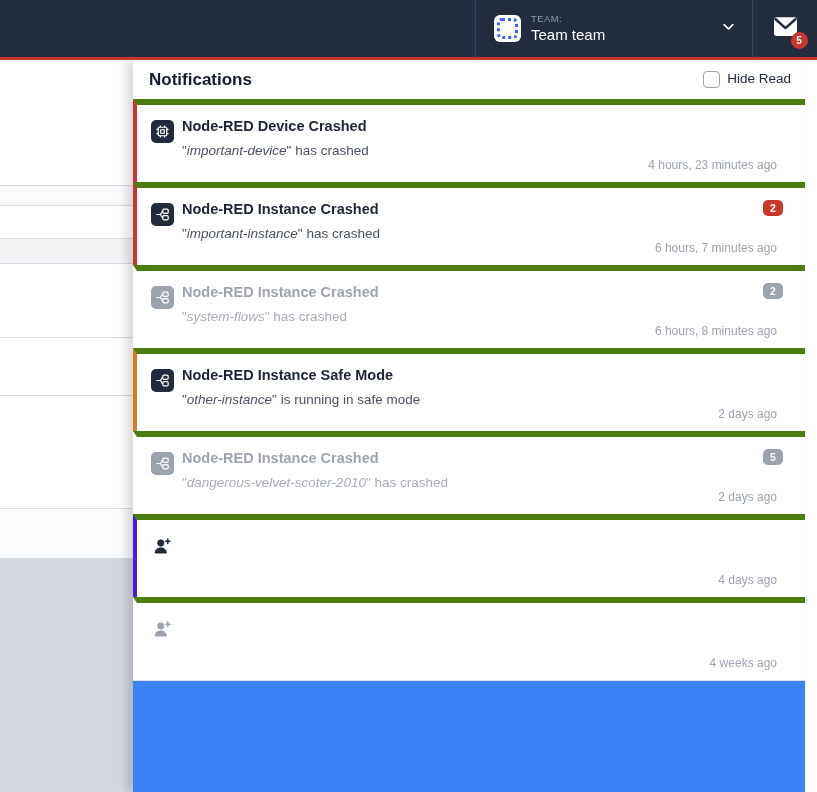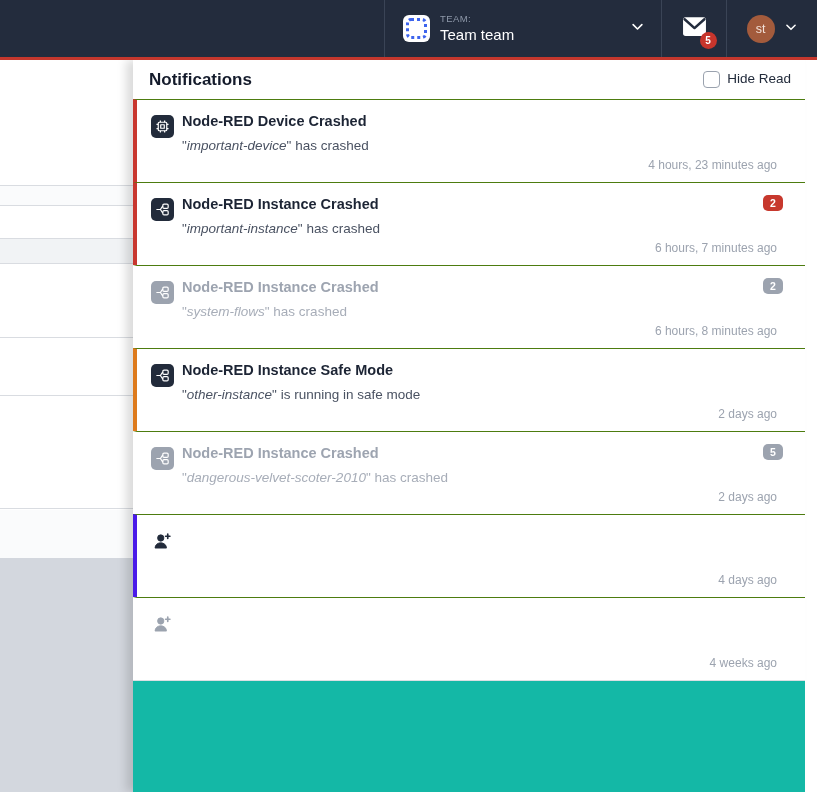--- a/index.html
+++ b/index.html
@@ -28,31 +28,31 @@
             font-size:12.5px; display:flex; align-items:center; justify-content:center; }
 
   .red-line { position:absolute; top:57px; left:0; width:817px; height:3px; background:#C4372D; z-index:45; }
 
   
   .bg-page { position:absolute; top:60px; left:0; width:817px; bottom:0; background:#fff; z-index:0; }
   .bg-line { position:absolute; left:0; width:140px; height:1px; background:#D9DCE1; }
   .bg-band { position:absolute; left:0; width:140px; }
 
   
-  .panel { position:absolute; left:133px; top:60px; width:672px; bottom:0; background:#14b8a6;
+  .panel { position:absolute; left:133px; top:60px; width:672px; bottom:0; background:#3b82f6;
            box-shadow:-7px 0 9px rgba(0,0,0,0.14); z-index:10; }
   .panel-header { height:39px; background:#fff; display:flex; align-items:center;
                   justify-content:space-between; padding:0 14px 0 16px; }
   .panel-title { font-size:17px; font-weight:bold; color:#141B2B; }
   .hide-read { display:flex; align-items:flex-start; gap:7px; cursor:pointer; }
   .checkbox { width:17px; height:17px; border:1px solid #9AA2AE; border-radius:4px; background:#fff; }
   .hide-read-label { font-size:13.5px; color:#222B3B; }
 
   .notif-list { background:#fff; border-bottom:1px solid #DCDFE3; }
-  .notif-item { position:relative; height:83px; border-top:1px solid #4d7c0f;
+  .notif-item { position:relative; height:83px; border-top:6px solid #4d7c0f;
                 border-left:4px solid transparent; padding:12px 22px 0 14px;
                 display:flex; background:#fff; cursor:pointer; }
   .notif-icon-col { width:23px; flex:none; padding-top:3px; }
   .icon-box { width:23px; height:23px; border-radius:5px; background:#222B3B;
               display:flex; align-items:center; justify-content:center; }
   .glyph-only { width:23px; height:23px; display:flex; align-items:center; justify-content:center; }
   .glyph-only svg { fill:#222B3B; }
   .notif-body { flex:1; padding-left:8px; min-width:0; }
   .notif-title { font-size:14.5px; font-weight:bold; color:#1C2434; line-height:1.3; }
   .notif-msg { margin-top:6px; font-size:13.5px; color:#4A5262; line-height:1.3;
@@ -102,28 +102,20 @@
   </div>
   <div class="nav-section mail-section">
     <div class="mail-wrap">
       <svg width="25" height="21" viewBox="0 0 24 20">
           <rect x="1" y="1" width="22" height="18" rx="2.5" fill="#ffffff"></rect>
           <polyline points="2.5,3 12,11.5 21.5,3" fill="none" stroke="#232C3D" stroke-width="2.4" stroke-linecap="round" stroke-linejoin="round"></polyline>
         </svg>
       <div class="mail-badge">5</div>
     </div>
   </div>
-  <div class="nav-section user-section">
-    <div class="avatar">st</div>
-    <span>
-      <svg width="14" height="14" viewBox="0 0 24 24" fill="none" stroke="#fff" stroke-width="2.6" stroke-linecap="round" stroke-linejoin="round">
-          <polyline points="5 9 12 16 19 9"></polyline>
-        </svg>
-    </span>
-  </div>
 </div>
 <div class="red-line"></div>
 
 <div class="panel">
   <div class="panel-header">
     <div class="panel-title">Notifications</div>
     <label class="hide-read">
       <span class="checkbox"></span>
       <span class="hide-read-label">Hide Read</span>
     </label>

